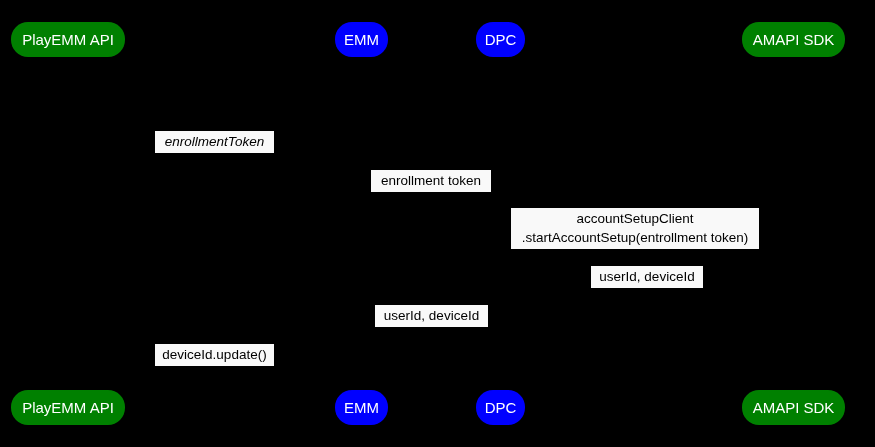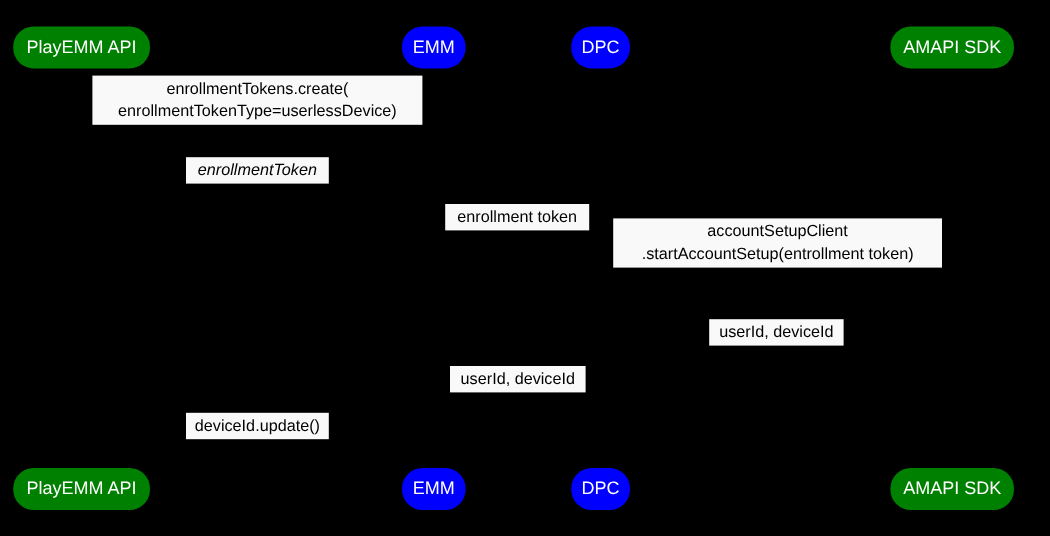--- a/index.html
+++ b/index.html
@@ -80,28 +80,26 @@
   </div>
 
   <div class="participant" style="left:476px; top:22px; width:49px; height:35px; background:#0000ff;">
     <span>DPC</span>
   </div>
 
   <div class="participant" style="left:742px; top:22px; width:103px; height:35px; background:#008000;">
     <span>AMAPI SDK</span>
   </div>
 
-  <div class="msg-label" style="left:77px; top:63px; width:275px;">enrollmentTokens.create(
-enrollmentTokenType=userlessDevice)</div>
 
   <div class="msg-label" style="left:155px; top:131px; width:119px;font-style:italic;">enrollmentToken</div>
 
   <div class="msg-label" style="left:371px; top:170px; width:120px;">enrollment token</div>
 
-  <div class="msg-label" style="left:511px; top:182px; width:274px;">accountSetupClient
+  <div class="msg-label" style="left:511px; top:208px; width:248px;">accountSetupClient
 .startAccountSetup(entrollment token)</div>
 
   <div class="msg-label" style="left:591px; top:266px; width:112px;">userId, deviceId</div>
 
   <div class="msg-label" style="left:375px; top:305px; width:113px;">userId, deviceId</div>
 
   <div class="msg-label" style="left:155px; top:344px; width:119px;">deviceId.update()</div>
 
   <div class="participant" style="left:11px; top:390px; width:114px; height:35px; background:#008000;">
     <span>PlayEMM API</span>

